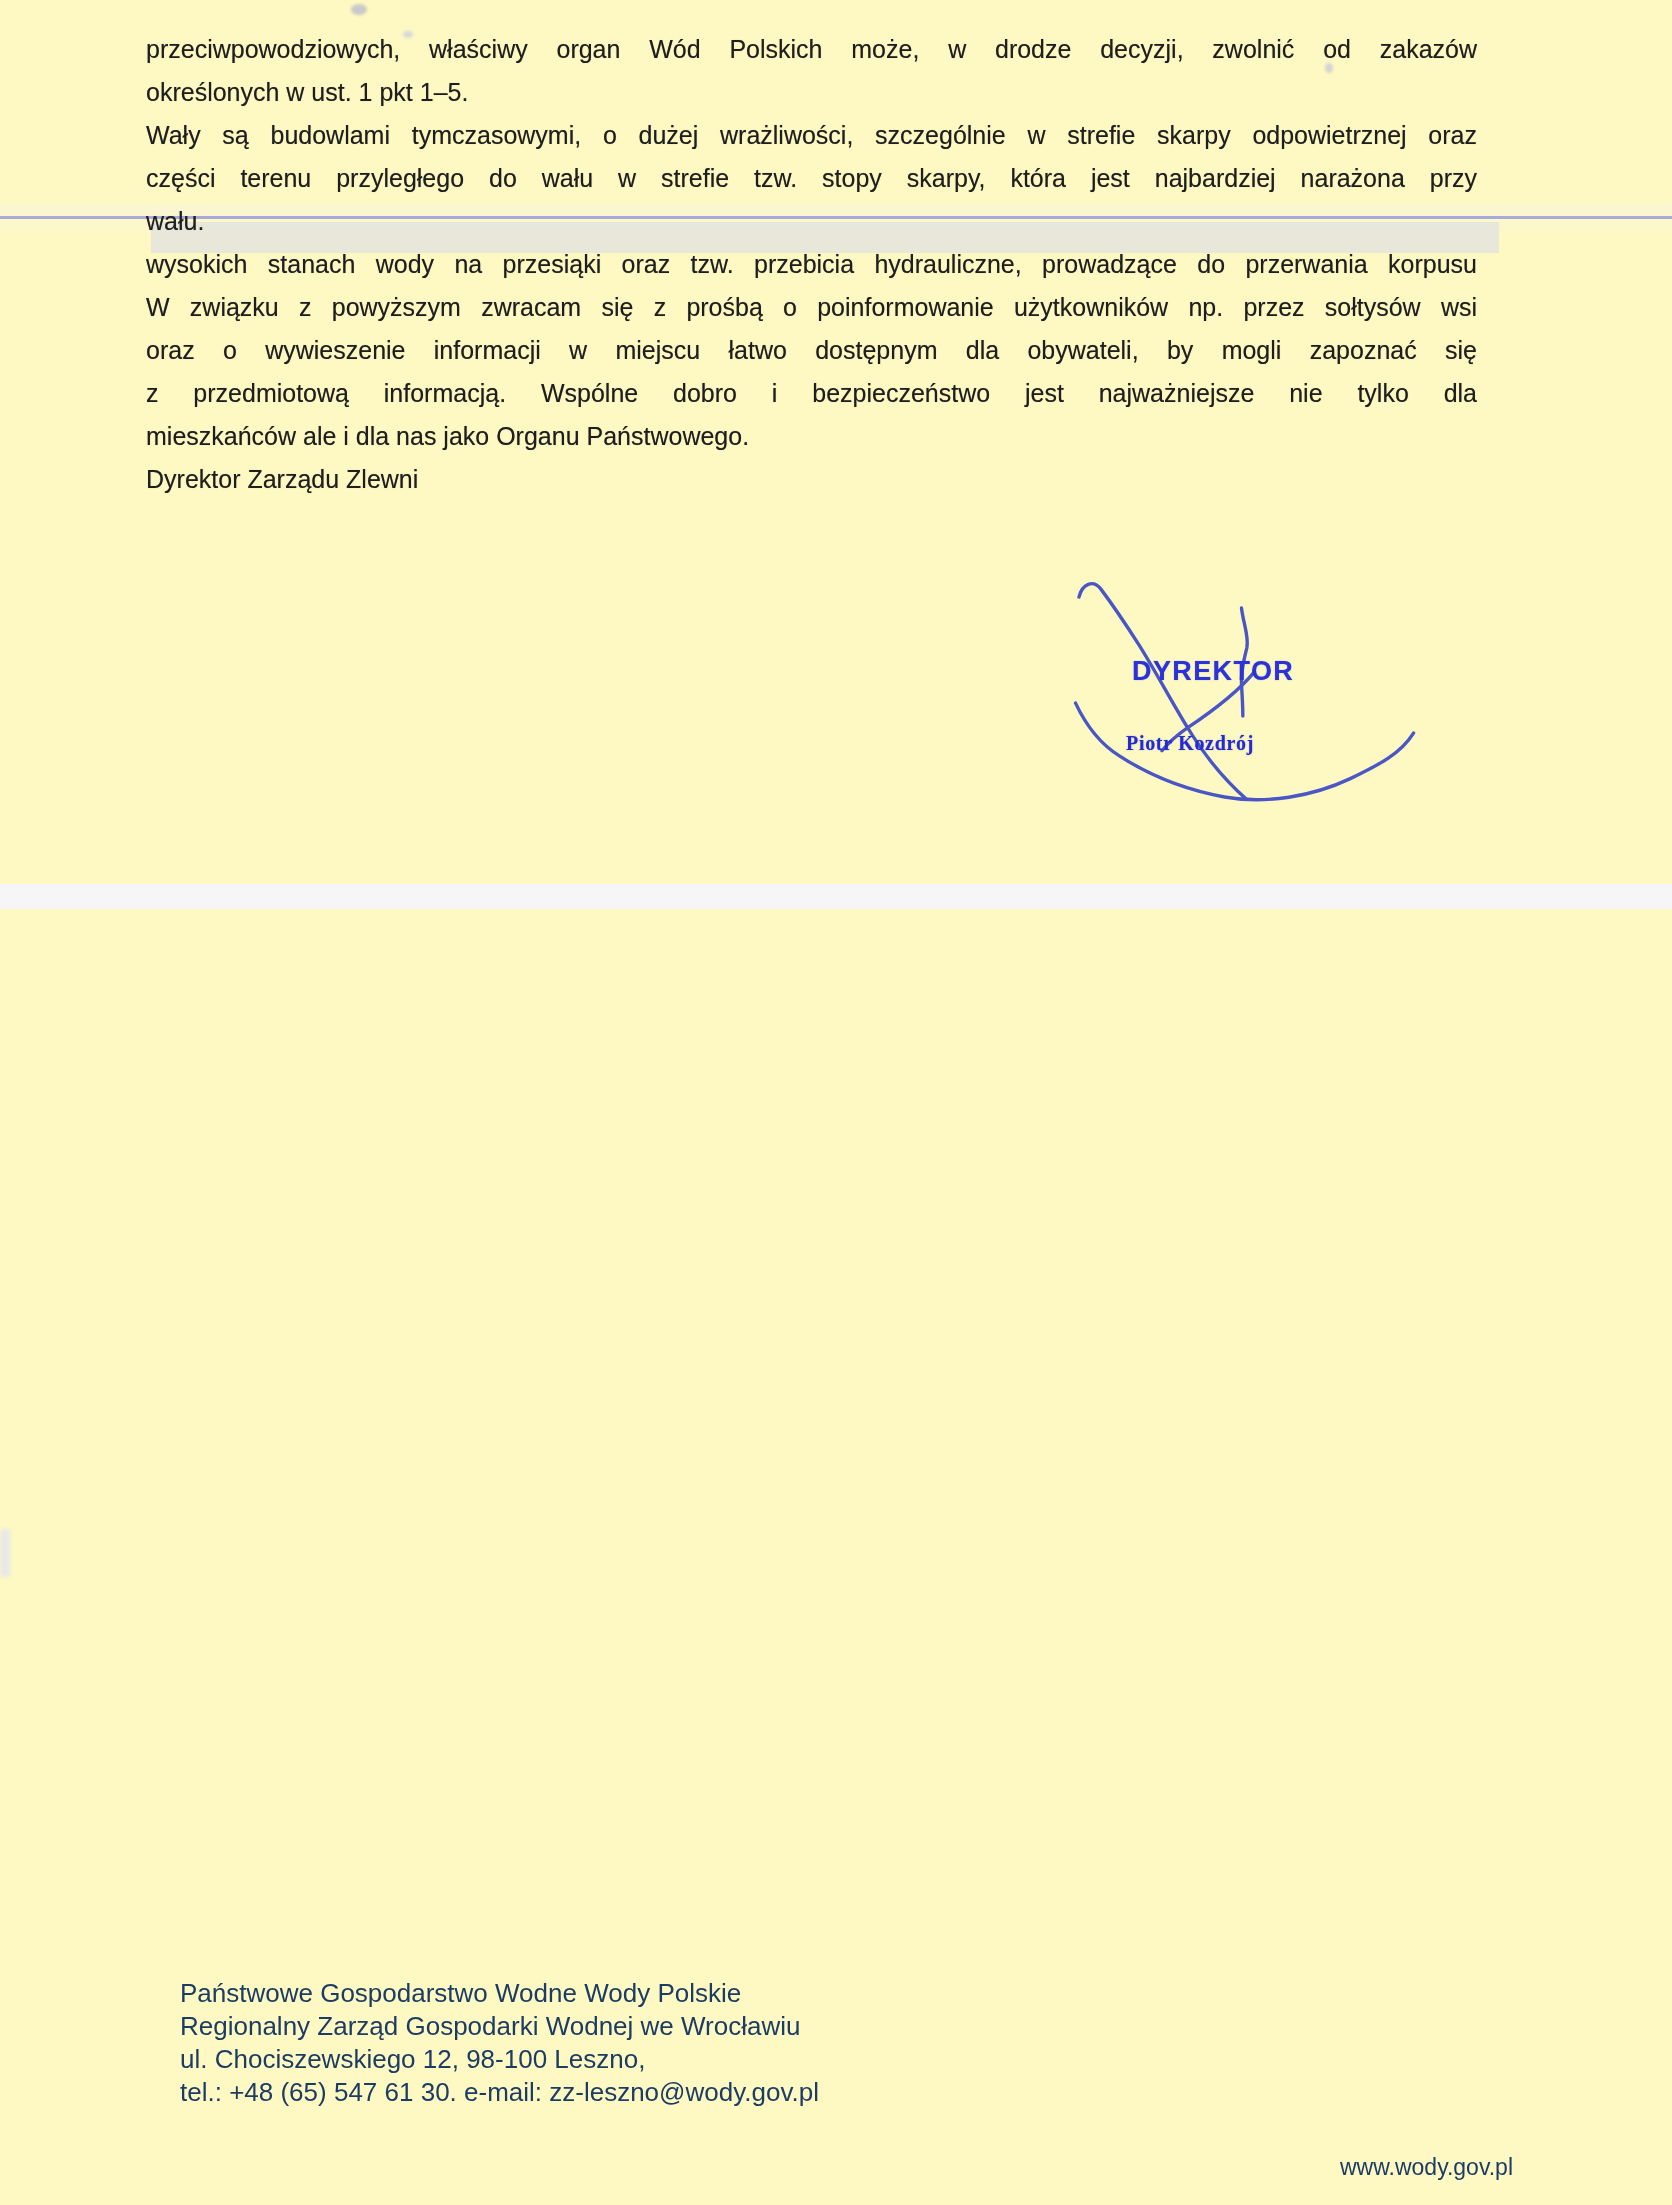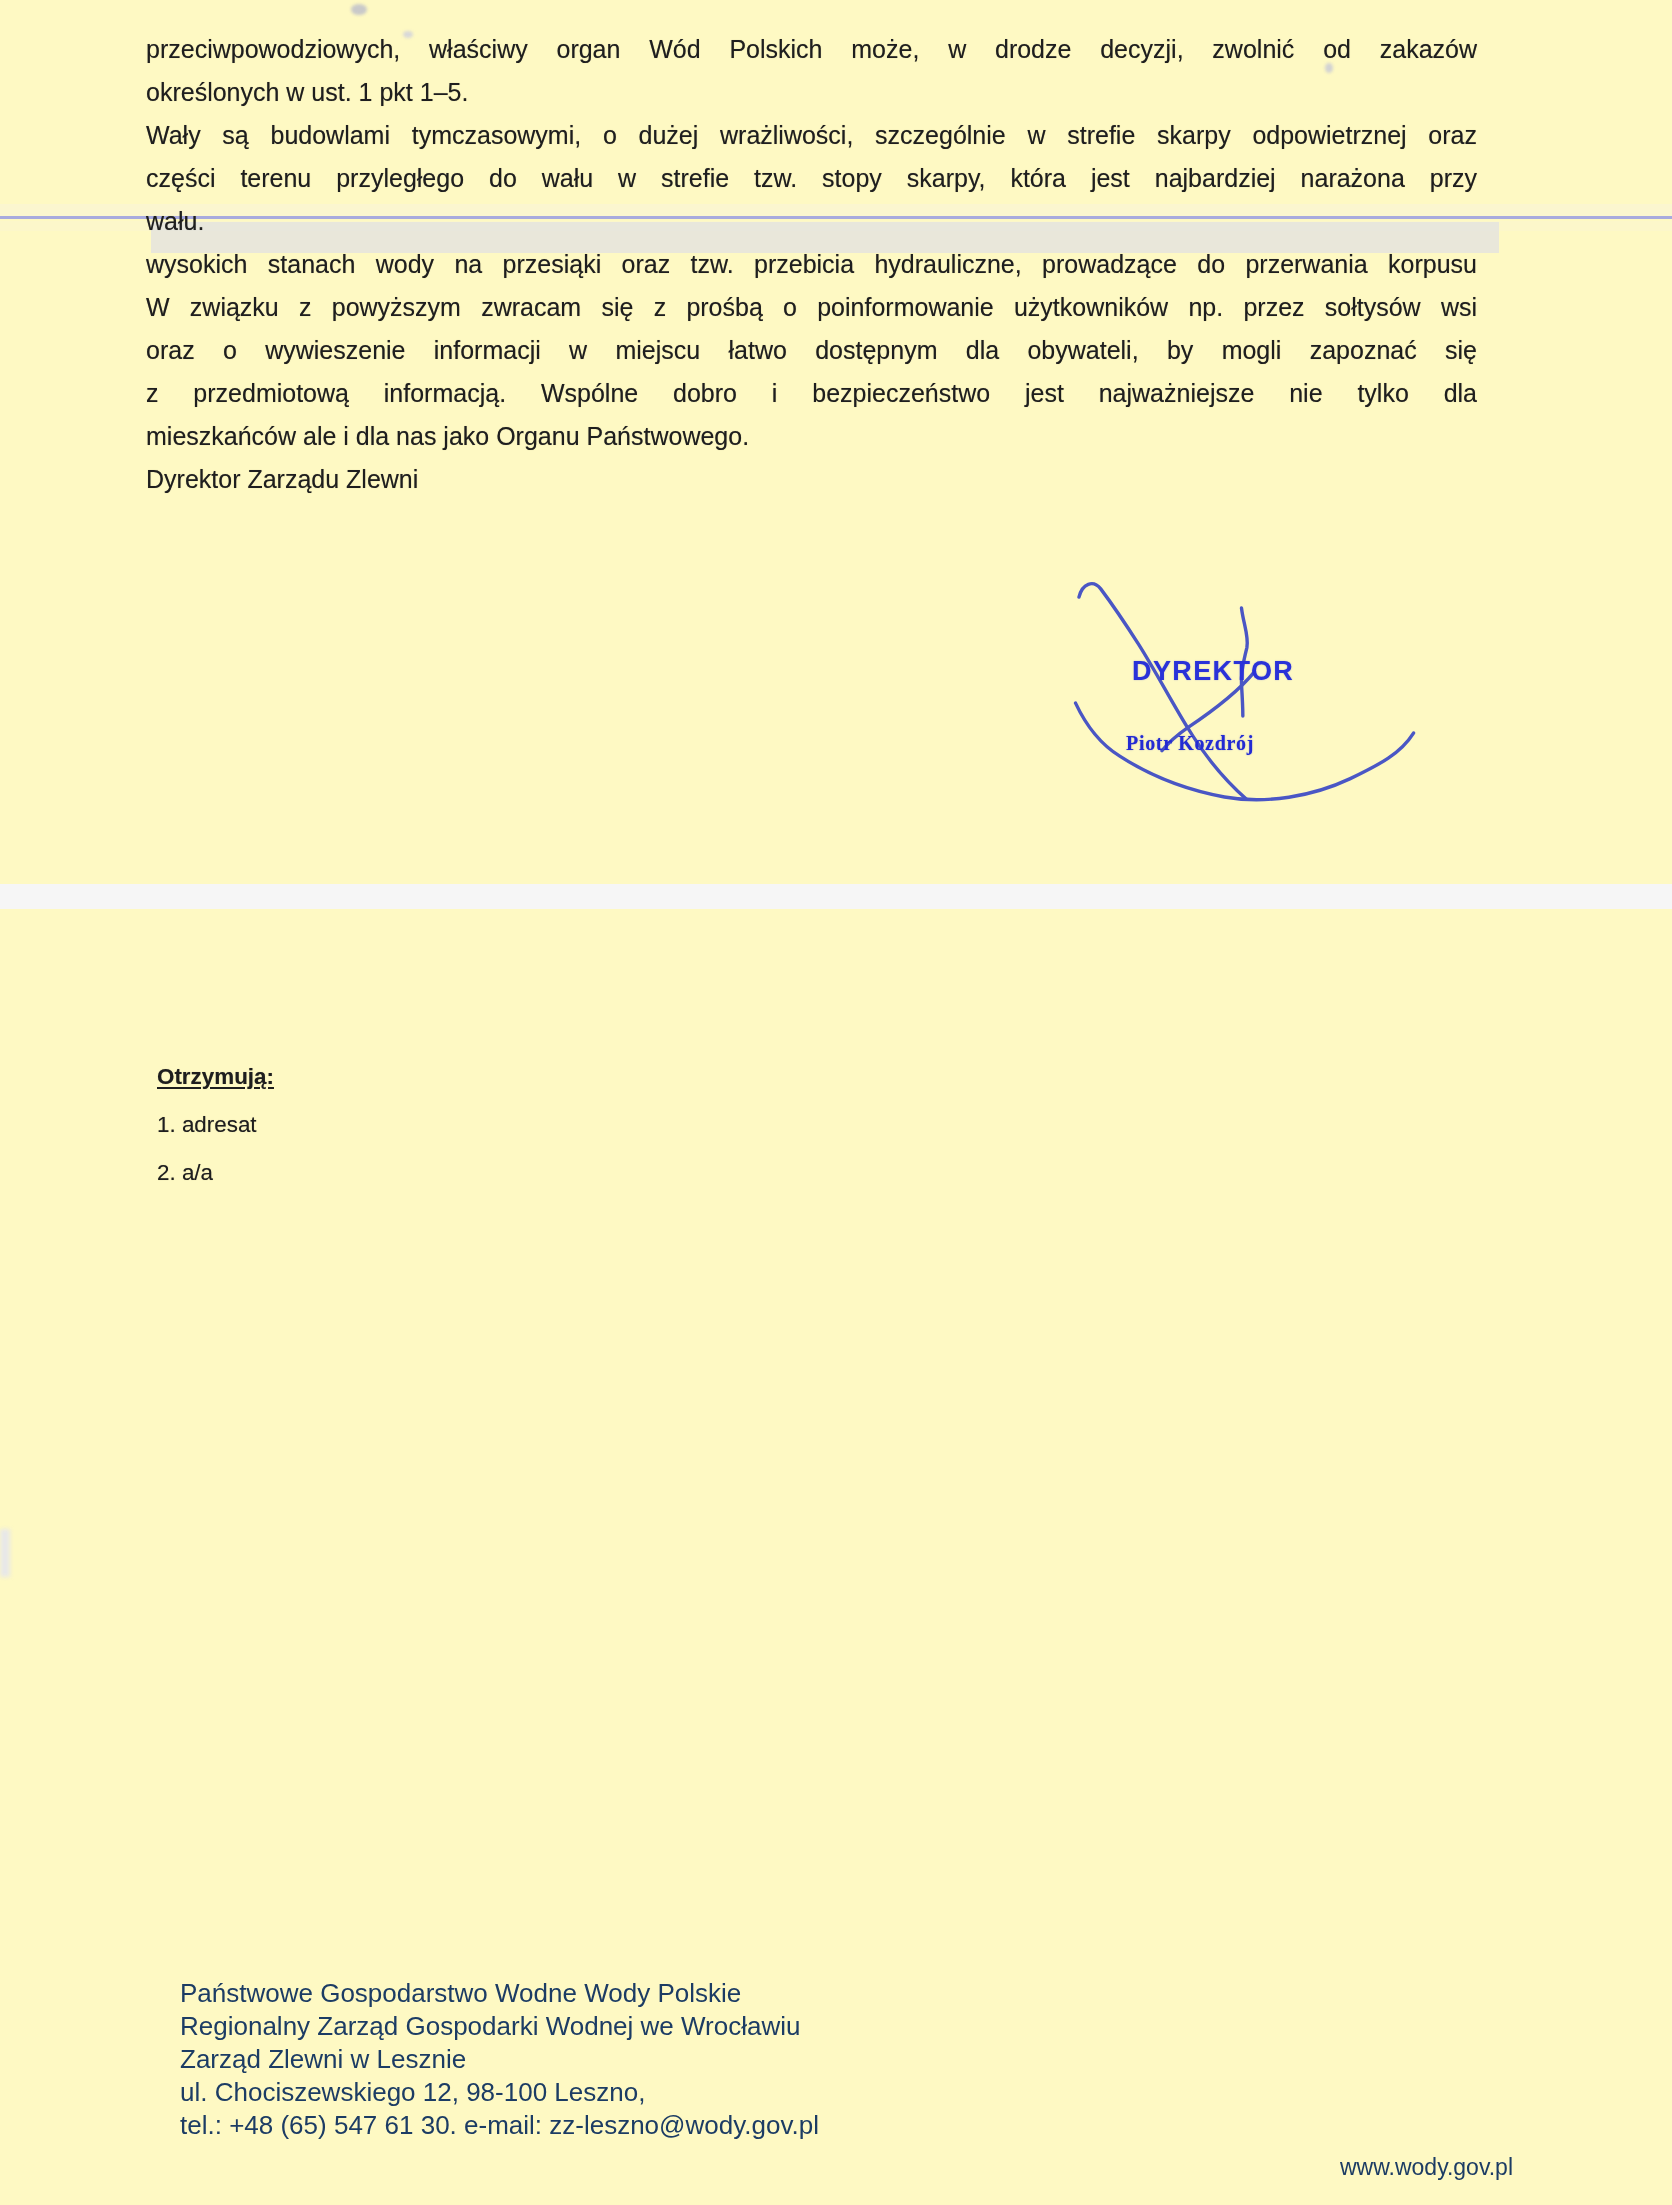--- a/index.html
+++ b/index.html
@@ -95,30 +95,24 @@
       <path d="M 1587 878 C 1592 858 1608 852 1619 866 C 1634 886 1652 912 1675 948 C 1699 986 1722 1030 1746 1069 C 1769 1107 1800 1146 1833 1175"></path>
       <path d="M 1826 894 C 1829 918 1837 936 1834 952 C 1830 970 1825 984 1826 1006 C 1827 1022 1828 1038 1828 1053"></path>
       <path d="M 1845 988 C 1822 1016 1786 1044 1747 1070 C 1731 1081 1718 1093 1709 1104"></path>
       <path d="M 1582 1034 C 1597 1066 1618 1094 1647 1112 C 1689 1139 1741 1161 1801 1172 C 1862 1183 1931 1171 1986 1145 C 2030 1124 2060 1108 2079 1078"></path>
     </g>
   </svg>
 
   <div class="stamp-title">DYREKTOR</div>
   <div class="stamp-name">Piotr Kozdrój</div>
 
-  <div class="dist">
-    <div class="dist-head">Otrzymują:</div>
-    <div class="dist-item">1. adresat</div>
-    <div class="dist-item">2. a/a</div>
-  </div>
 
   <div class="footer">
     <div>Państwowe Gospodarstwo Wodne Wody Polskie</div>
     <div>Regionalny Zarząd Gospodarki Wodnej we Wrocławiu</div>
-    <div>Zarząd Zlewni w Lesznie</div>
     <div>ul. Chociszewskiego 12, 98-100 Leszno,</div>
     <div>tel.: +48 (65) 547 61 30. e-mail: zz-leszno@wody.gov.pl</div>
   </div>
 
   <div class="website">www.wody.gov.pl</div>
 
 </div>
 
 
 </body></html>

